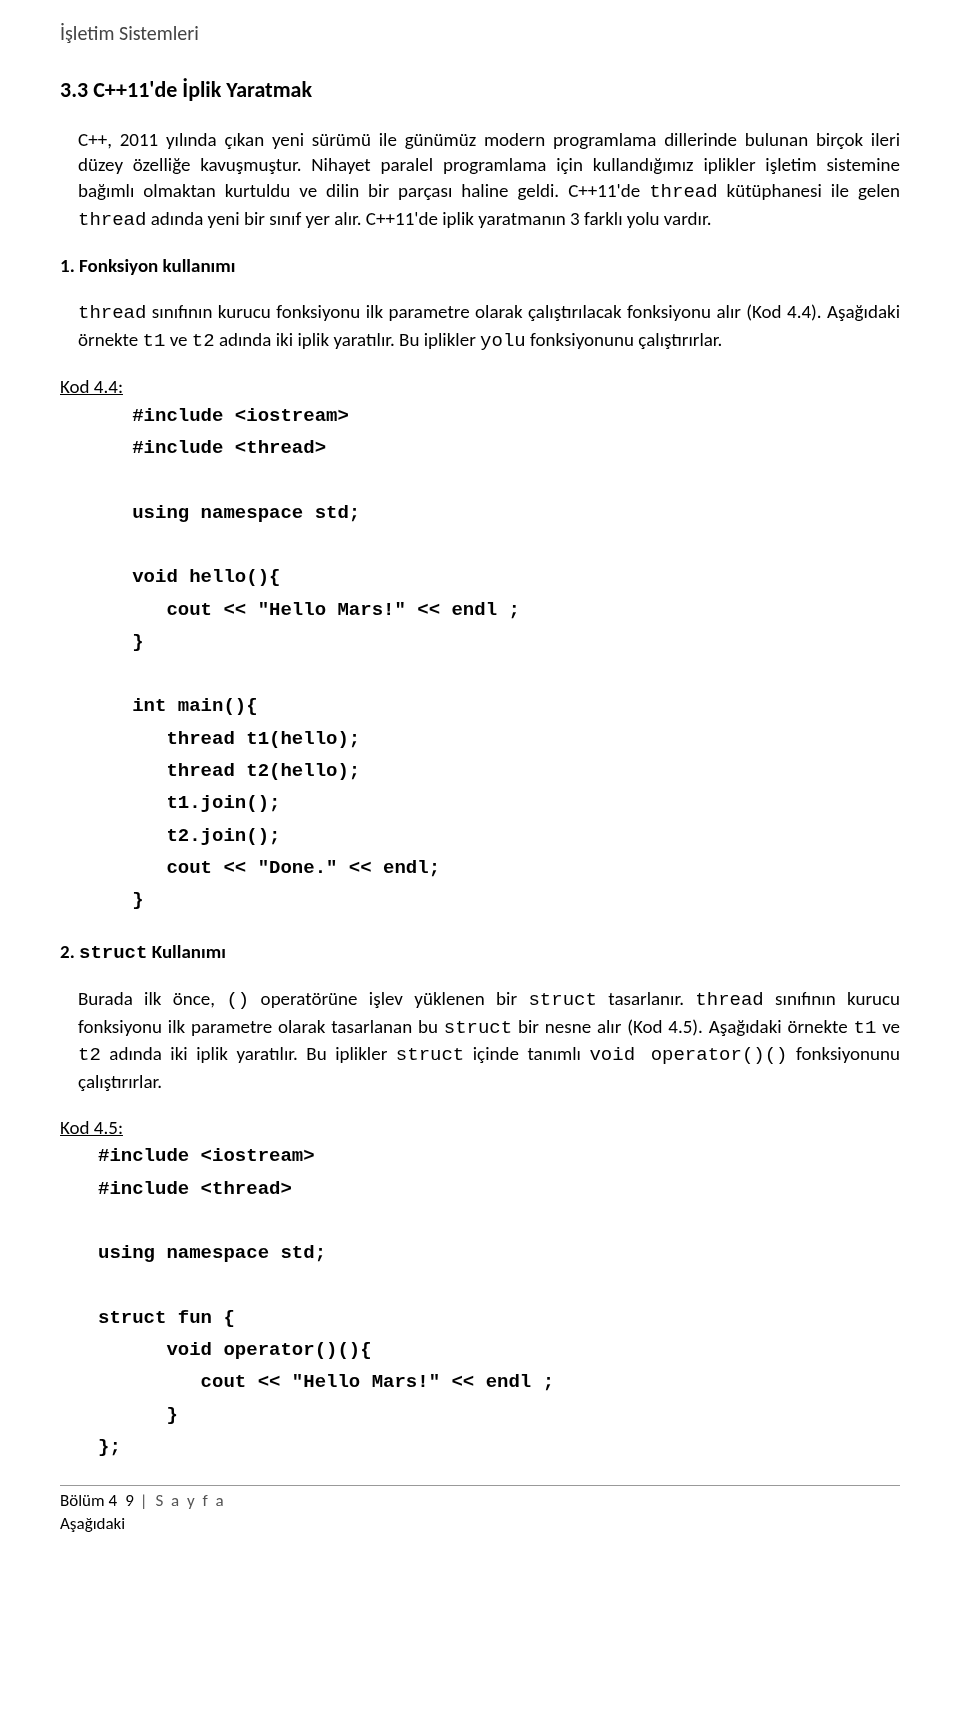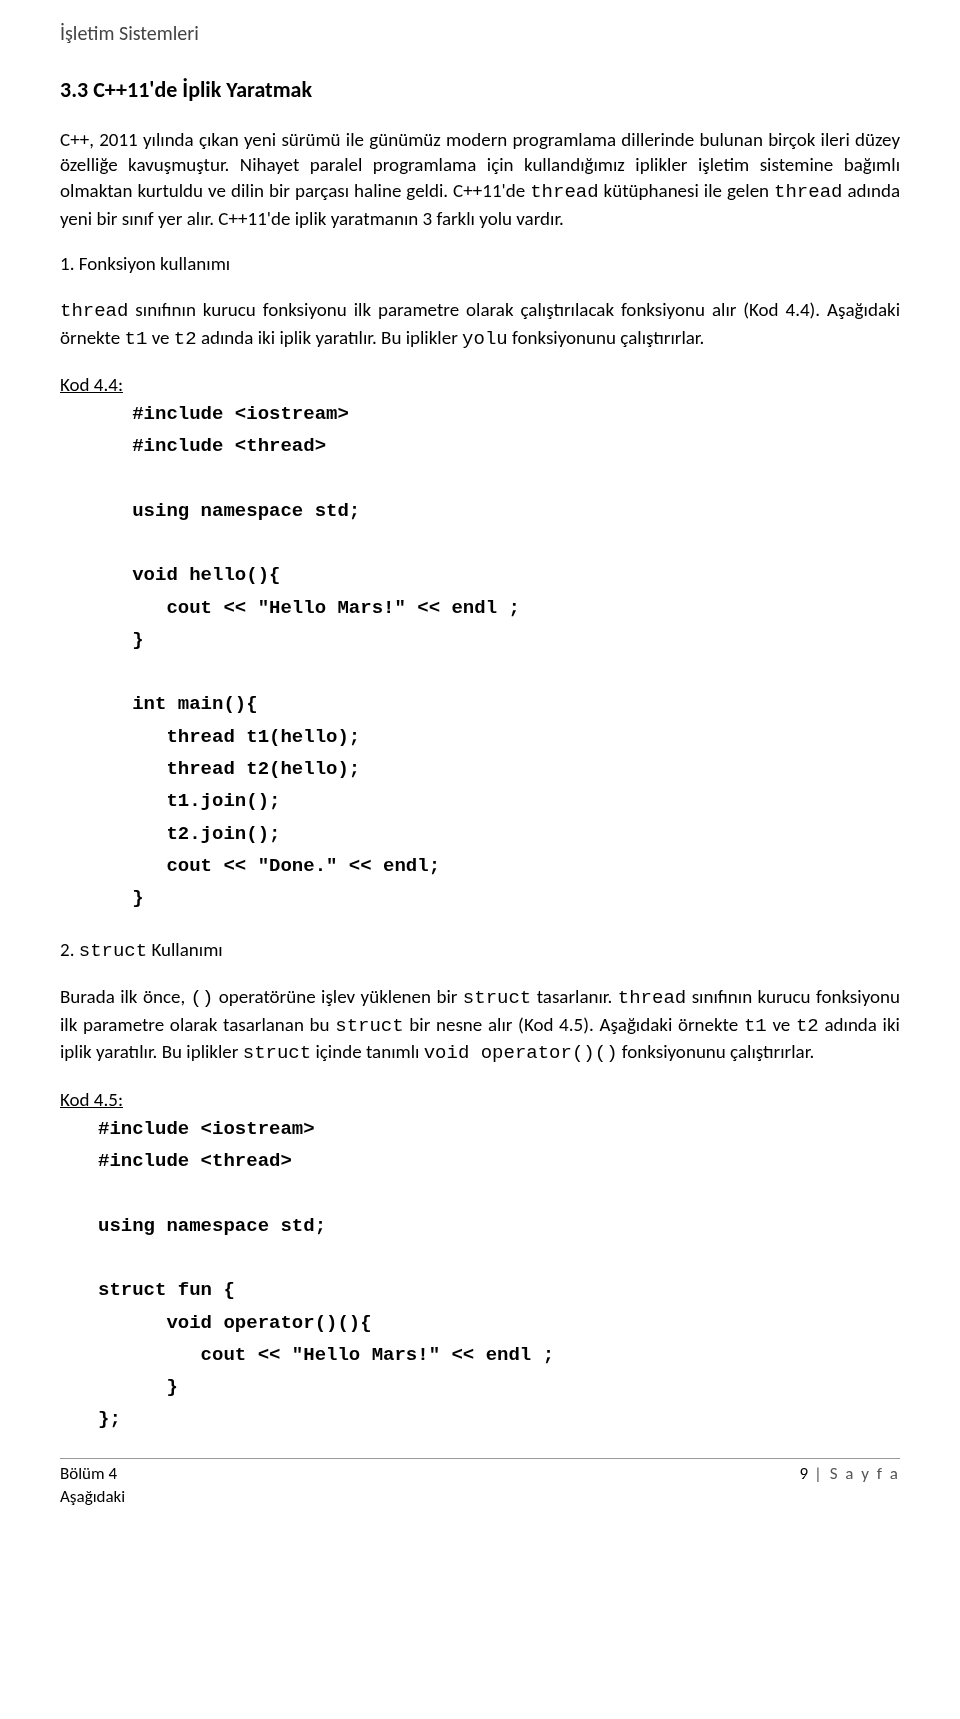--- a/index.html
+++ b/index.html
@@ -18,43 +18,44 @@
     margin-bottom: 28px;
   }
   .section-heading {
     font-size: 22px;
     font-weight: bold;
     margin-bottom: 22px;
   }
   .para {
     text-align: justify;
     margin-bottom: 20px;
+    margin-left: 18px;
   }
   .subheading {
-    font-weight: normal;
+    font-weight: bold;
     margin-bottom: 20px;
   }
   .mono {
     font-family: "Courier New", Courier, monospace;
   }
   .code-label {
     font-weight: normal;
     text-decoration: underline;
   }
   .code-block {
     font-family: "Courier New", Courier, monospace;
     font-weight: bold;
     white-space: pre;
     margin-bottom: 22px;
     line-height: 1.7;
     margin-left: 38px;
   }
   .footer {
     display: flex;
-    justify-content: space-between;
+    justify-content: flex-start;
     border-top: 1px solid #999;
     padding-top: 4px;
     margin-top: 8px;
     font-size: 17px;
   }
   .footer-right {
     letter-spacing: 2px;
     color: #555;
   }
   .footer-right .pagenum {

